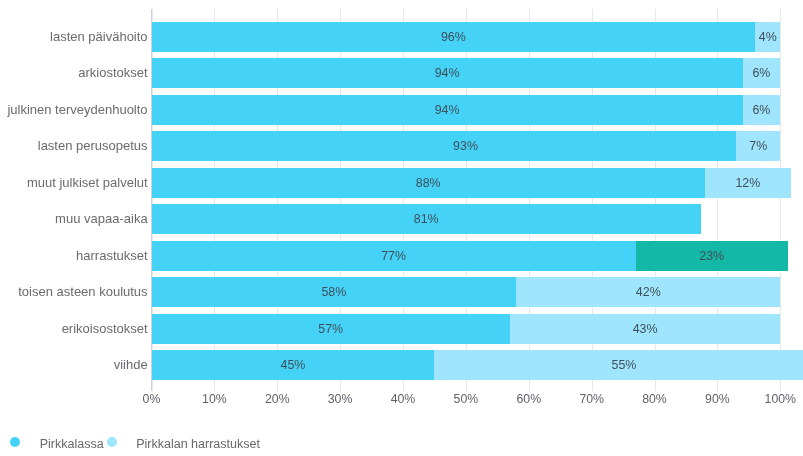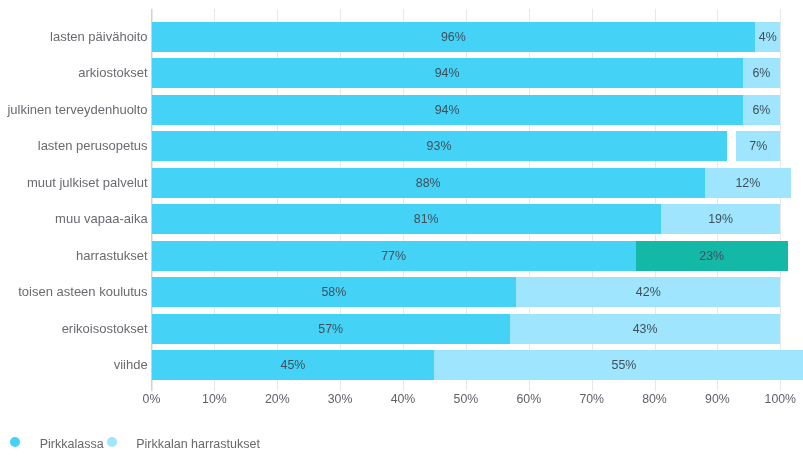--- a/index.html
+++ b/index.html
@@ -172,41 +172,38 @@
     </div>
     <div class="bar-row" style="top:94.9px">
       <div class="seg seg-a" style="width: 591.072px; background: rgb(69, 210, 247); left: 0px;">
         <span class="seg-value">94%</span>
       </div>
       <div class="seg" style="left: 591.072px; width: 37.728px; background: rgb(159, 229, 253);">
         <span class="seg-value">6%</span>
       </div>
     </div>
     <div class="bar-row" style="top:131.3px">
-      <div class="seg seg-a" style="width: 575px; background: rgb(69, 210, 247); left: 0px;">
+      <div class="seg seg-a" style="width: 628px; background: rgb(69, 210, 247); left: 0px;">
         <span class="seg-value">93%</span>
       </div>
       <div class="seg" style="left: 584.784px; width: 44.016px; background: rgb(159, 229, 253);">
         <span class="seg-value">7%</span>
       </div>
     </div>
     <div class="bar-row" style="top:167.7px">
       <div class="seg seg-a" style="width: 553.344px; background: rgb(69, 210, 247); left: 0px;">
         <span class="seg-value">88%</span>
       </div>
       <div class="seg" style="left: 553.344px; width: 86px; background: rgb(159, 229, 253);">
         <span class="seg-value">12%</span>
       </div>
     </div>
     <div class="bar-row" style="top:204.2px">
       <div class="seg seg-a" style="width: 509.328px; background: rgb(69, 210, 247); left: 0px; padding-left: 40px;">
         <span class="seg-value">81%</span>
-      </div>
-      <div class="seg" style="left: 509.328px; width: 119.472px; background: rgb(159, 229, 253);">
-        <span class="seg-value">19%</span>
       </div>
     </div>
     <div class="bar-row" style="top:240.6px">
       <div class="seg seg-a" style="width: 484.176px; background: rgb(69, 210, 247); left: 0px;">
         <span class="seg-value">77%</span>
       </div>
       <div class="seg" style="left: 484.176px; width: 152px; background: #14b8a6;">
         <span class="seg-value">23%</span>
       </div>
     </div>

